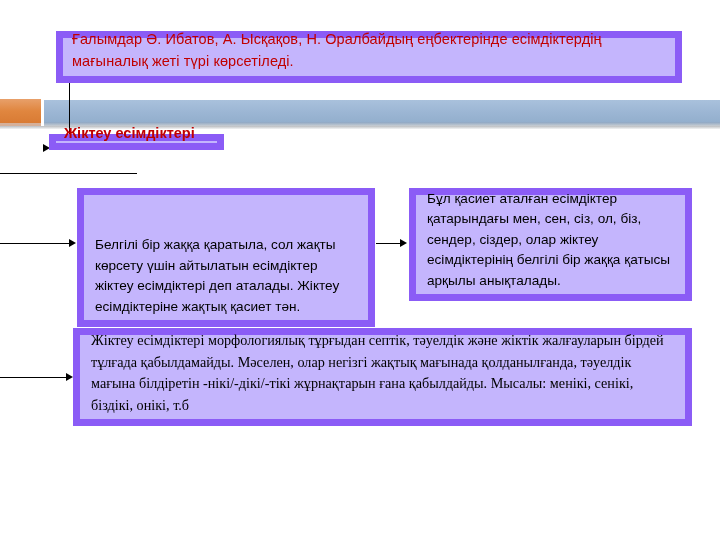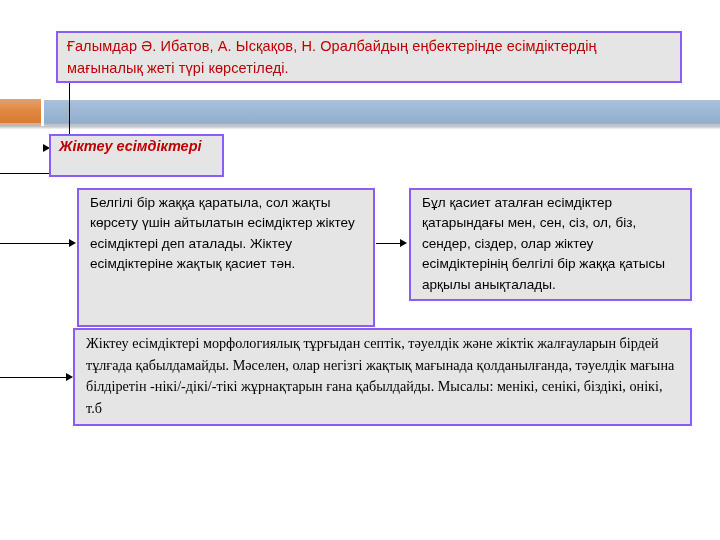--- a/index.html
+++ b/index.html
@@ -60,24 +60,24 @@
     top: 126px;
     width: 720px;
     height: 3px;
     background: linear-gradient(180deg, #b9bcbf 0%, #dcdee0 60%, #f2f3f4 100%);
   }
 
   
   .box {
     position: absolute;
     box-sizing: border-box;
-    border: 2px solid #8b5cf6;
-    background: #e5e5e5;
+    border: 7px solid #8b5cf6;
+    background: #c4b5fd;
     display: flex;
-    align-items: flex-start;
+    align-items: flex-end;
   }
   .box .txt {
     display: block;
     width: 100%;
   }
 
   #box-top {
     left: 56px;
     top: 31px;
     width: 626px;
@@ -88,23 +88,22 @@
     color: #c00000;
     font-size: 14.5px;
     line-height: 22px;
     letter-spacing: 0.1px;
   }
 
   #box-label {
     left: 49px;
     top: 134px;
     width: 175px;
-    height: 43px;
+    height: 16px;
     padding: 0 8px;
-    font-style: italic;
   }
   #box-label .txt {
     color: #c00000;
     font-size: 14.5px;
     font-weight: bold;
     line-height: 20px;
   }
 
   #box-left {
     left: 77px;

